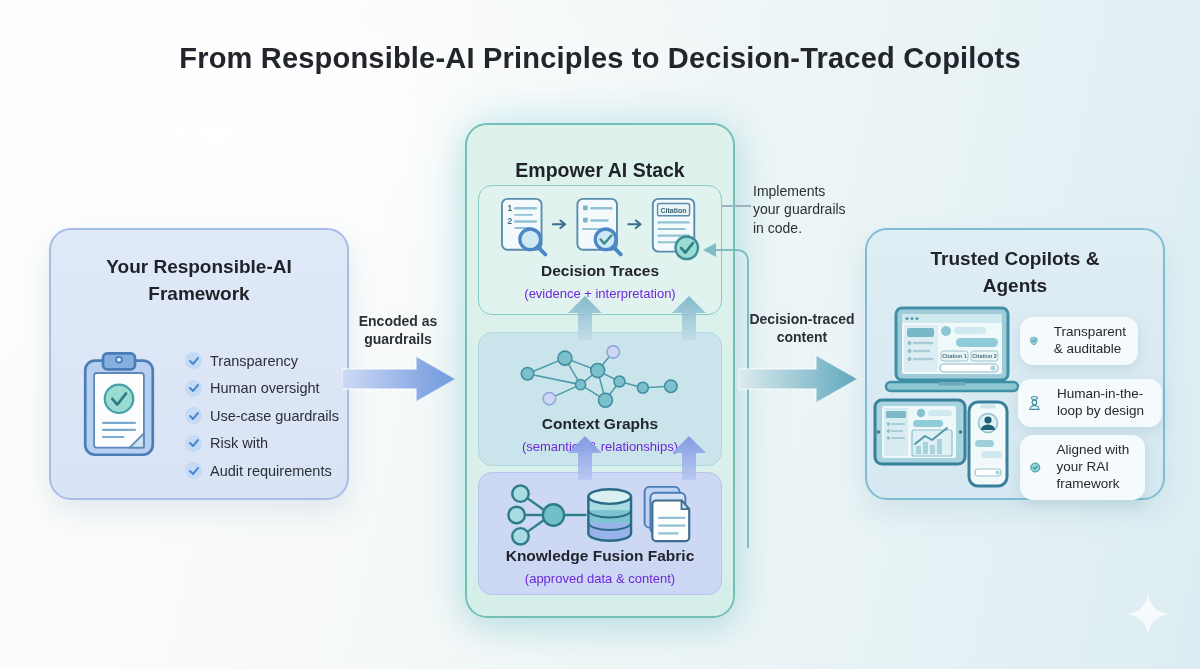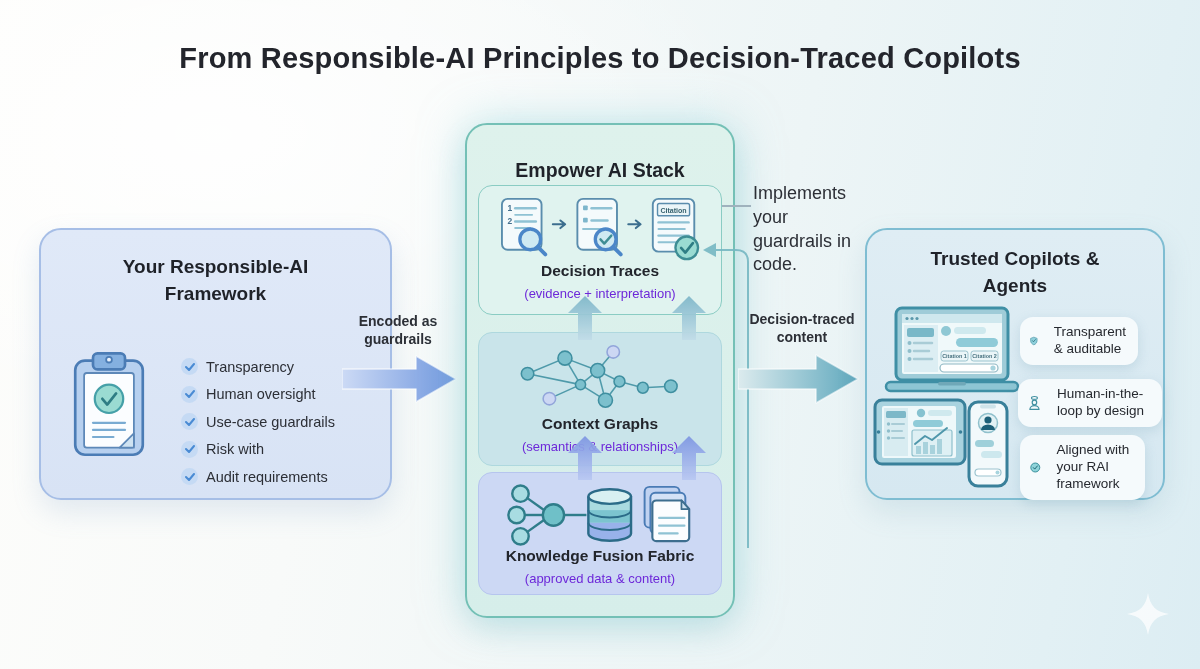--- a/index.html
+++ b/index.html
@@ -9,21 +9,21 @@
     background:
       radial-gradient(900px 500px at 18% 20%, rgba(255,255,255,.9), rgba(255,255,255,0) 60%),
       linear-gradient(102deg,#fdfdfb 0%,#f8faf9 30%,#edf5f6 62%,#e2f0f4 88%,#dcedf3 100%);
   }
   .title{
     position:absolute;left:0;top:42px;width:1200px;text-align:center;
     font-size:29px;font-weight:700;letter-spacing:.2px;color:#23252c;
   }
   .panel{position:absolute;box-sizing:border-box;border-radius:22px;}
   .panel-left{
-    left:39px;top:228px;width:353px;height:272px;
+    left:49px;top:228px;width:300px;height:272px;
     background:linear-gradient(180deg,#e0e9f8,#d8e3f5);
     border:2px solid #a6bee6;box-shadow:0 12px 28px rgba(110,150,195,.18);
   }
   .panel-mid{
     left:465px;top:123px;width:270px;height:495px;
     background:linear-gradient(180deg,#def2ec,#d6eeea);
     border:2px solid #74c0b6;
     box-shadow:0 0 46px rgba(140,212,220,.5), 0 12px 28px rgba(110,170,175,.18);
   }
   .panel-right{
@@ -32,35 +32,35 @@
     border:2px solid #7fbdd2;box-shadow:0 12px 28px rgba(110,160,185,.18);
   }
   .panel-heading{
     position:absolute;left:0;width:100%;text-align:center;
     font-size:19px;font-weight:700;color:#1f2229;line-height:1.4;
   }
   .panel-left .panel-heading{top:24px;padding:0 40px;box-sizing:border-box;}
   .panel-mid .panel-heading{top:20px;font-size:19.5px;margin-top:12px;}
   .panel-right .panel-heading{top:16px;padding:0 55px;box-sizing:border-box;}
 
-  .check-list{position:absolute;left:124px;top:107px;list-style:none;margin:16px;padding:0;}
+  .check-list{position:absolute;left:124px;top:107px;list-style:none;margin:10px;padding:0;}
   .check-list li{display:flex;align-items:center;height:27.5px;gap:8px;}
   .check-list .li-txt{font-size:14.5px;font-weight:500;color:#2c2f36;white-space:nowrap;}
   .check-dot{width:17px;height:17px;border-radius:50%;background:#c5daf4;flex:0 0 auto;
     display:flex;align-items:center;justify-content:center;}
 
   .layer{position:absolute;box-sizing:border-box;border-radius:14px;text-align:center;}
   .layer-dt{left:478px;top:185px;width:244px;height:130px;background:#e0f3ef;border:1.5px solid #8accc3;}
   .layer-cg{left:478px;top:332px;width:244px;height:134px;background:#c9e4ea;border:1.5px solid #aed8de;}
   .layer-kf{left:478px;top:472px;width:244px;height:123px;background:#ccd8f4;border:1.5px solid #b6c5ee;}
   .layer-name{font-size:15.5px;font-weight:700;color:#22252c;line-height:1.15;}
   .layer-sub{font-size:13px;color:#6d28d9;margin-top:6px;}
 
   .flow-label{position:absolute;text-align:center;font-size:14px;font-weight:600;color:#2c2f36;line-height:1.3;}
-  .annotation{position:absolute;left:753px;top:182px;width:100px;font-size:18px;color:#2c2f36;line-height:1.32;}
+  .annotation{position:absolute;left:753px;top:182px;width:100px;font-size:14px;color:#2c2f36;line-height:1.32;}
   .leader{position:absolute;left:722px;top:205px;width:29px;height:2px;background:#9fb2bd;}
 
   .badge{
     position:absolute;display:flex;align-items:center;gap:16px;
     background:#f5fafc;border-radius:13px;padding:7px 12px 7px 10px;
     box-shadow:0 4px 12px rgba(100,150,175,.22);
   }
   .badge-txt{font-size:13.5px;font-weight:500;color:#26292f;line-height:1.25;}
 
   .sparkle{position:absolute;left:1126px;top:592px;opacity:.75;}

